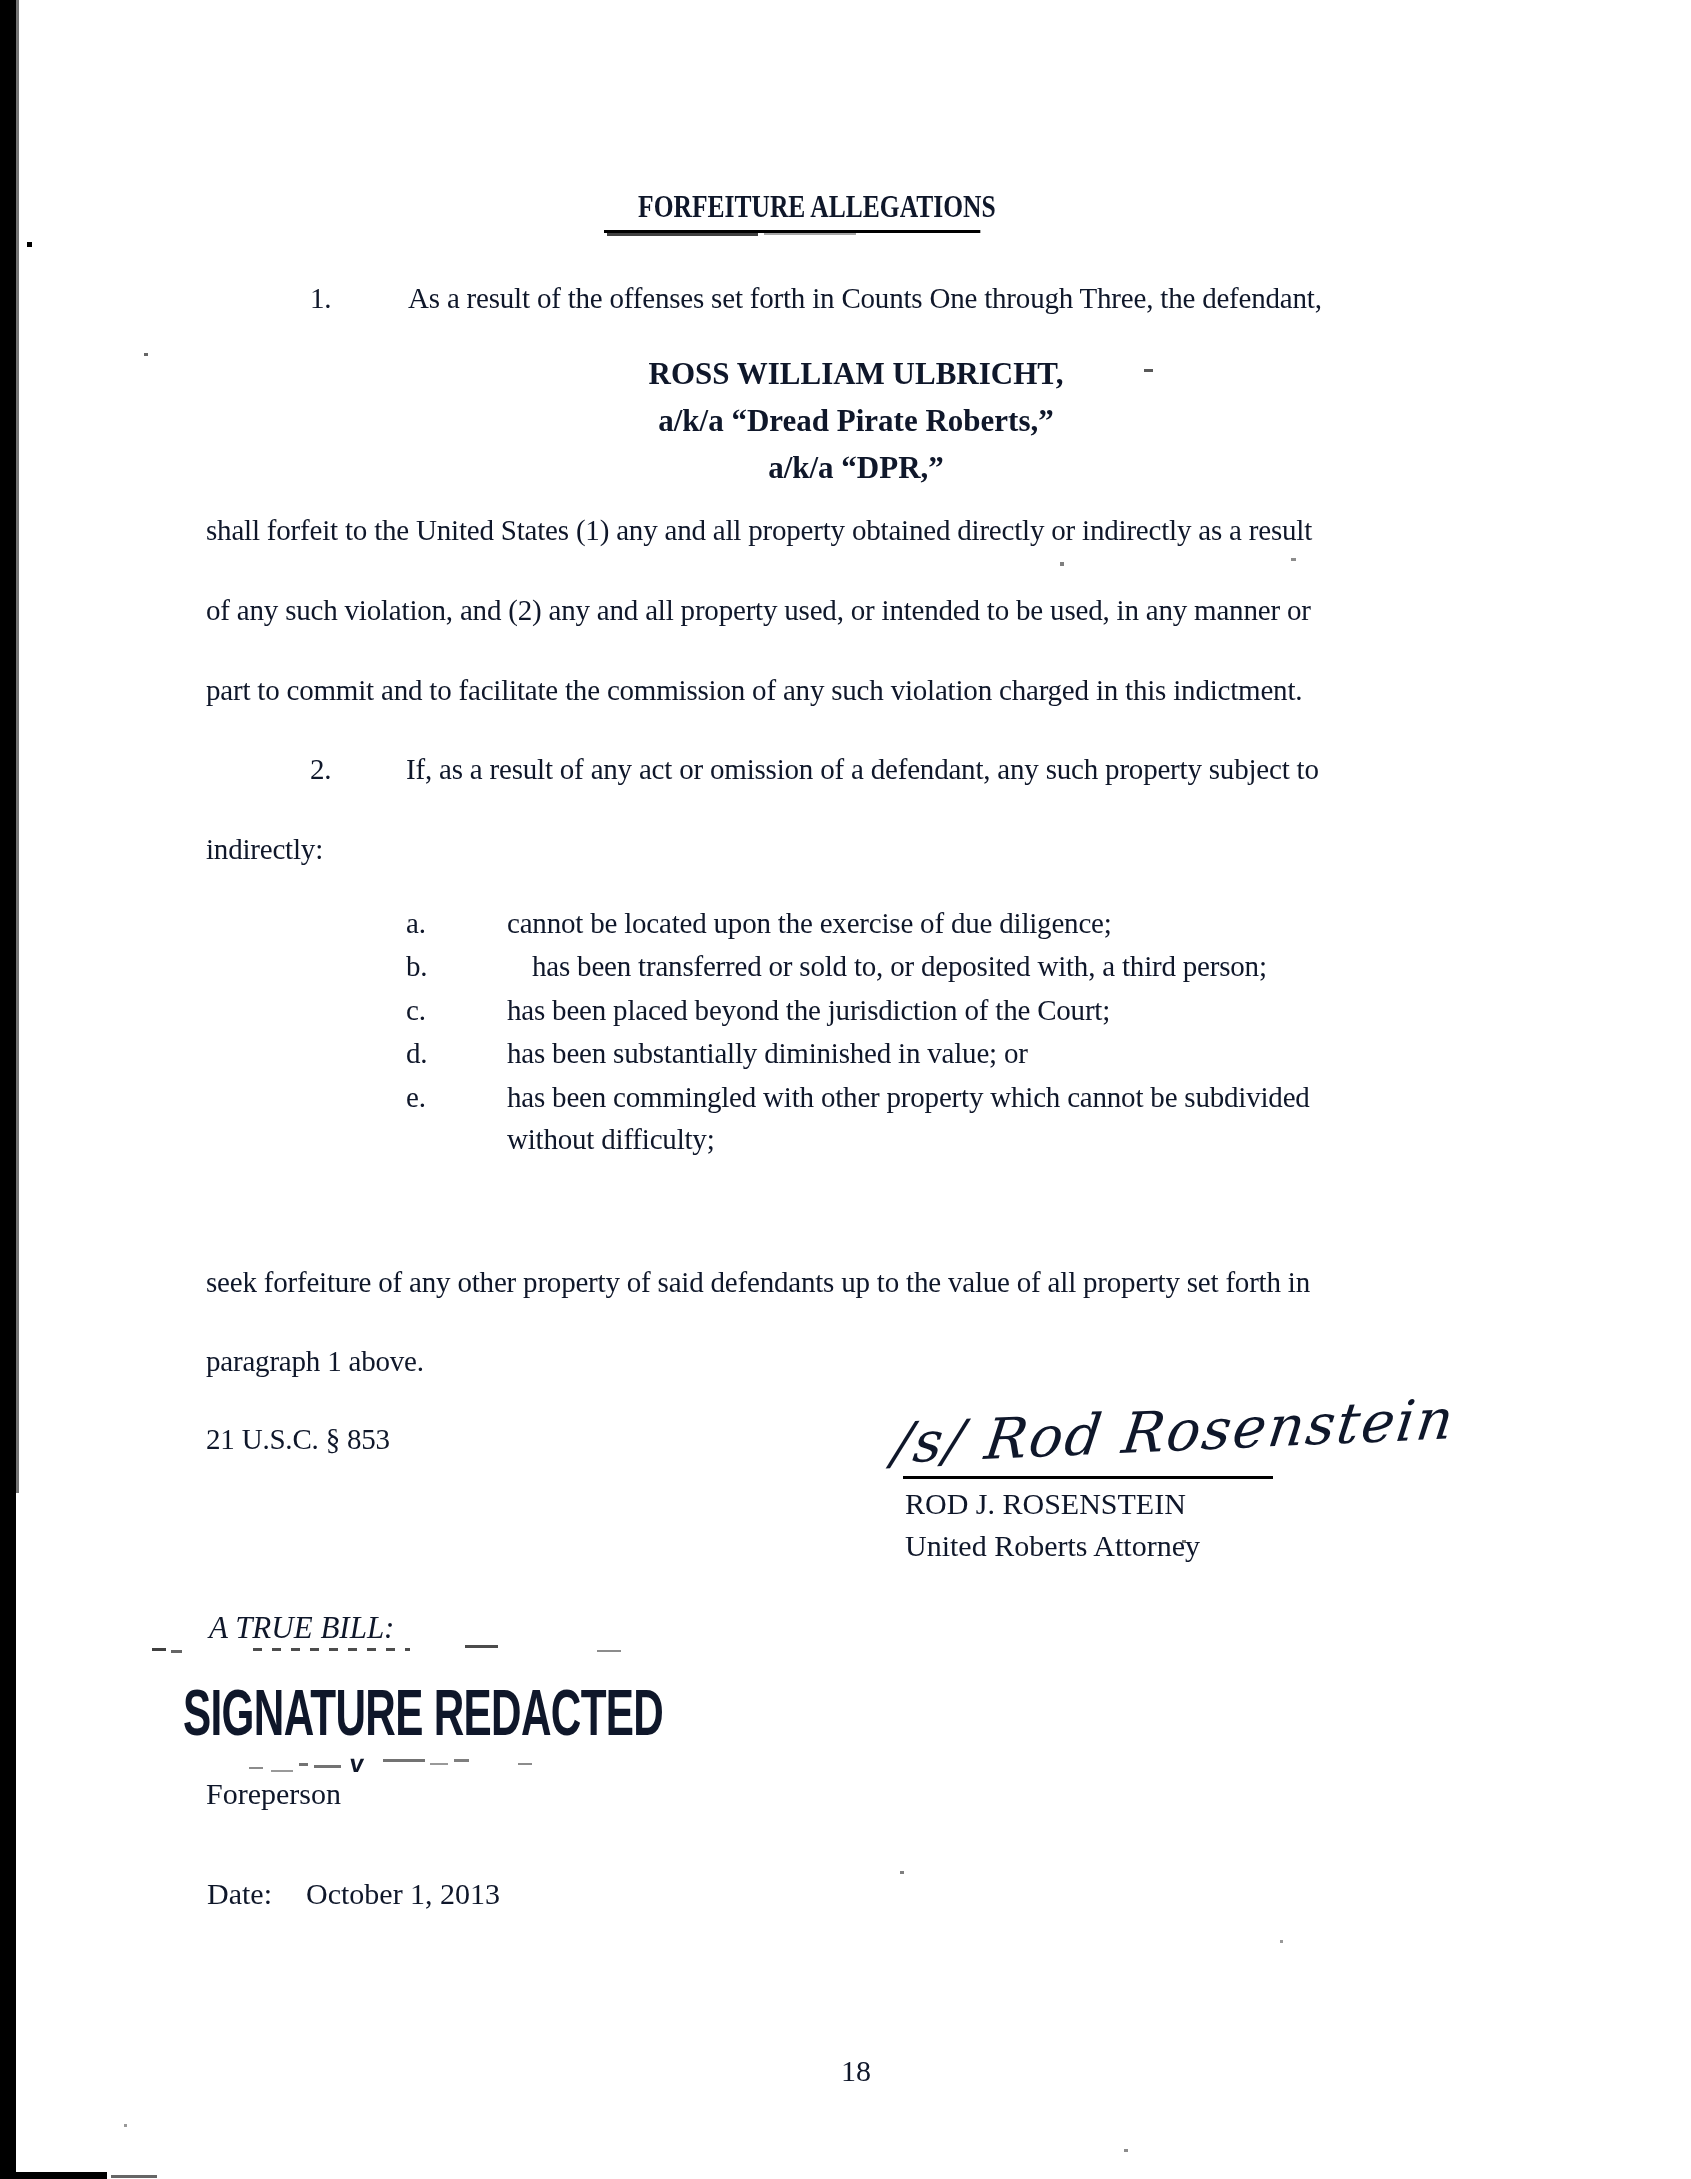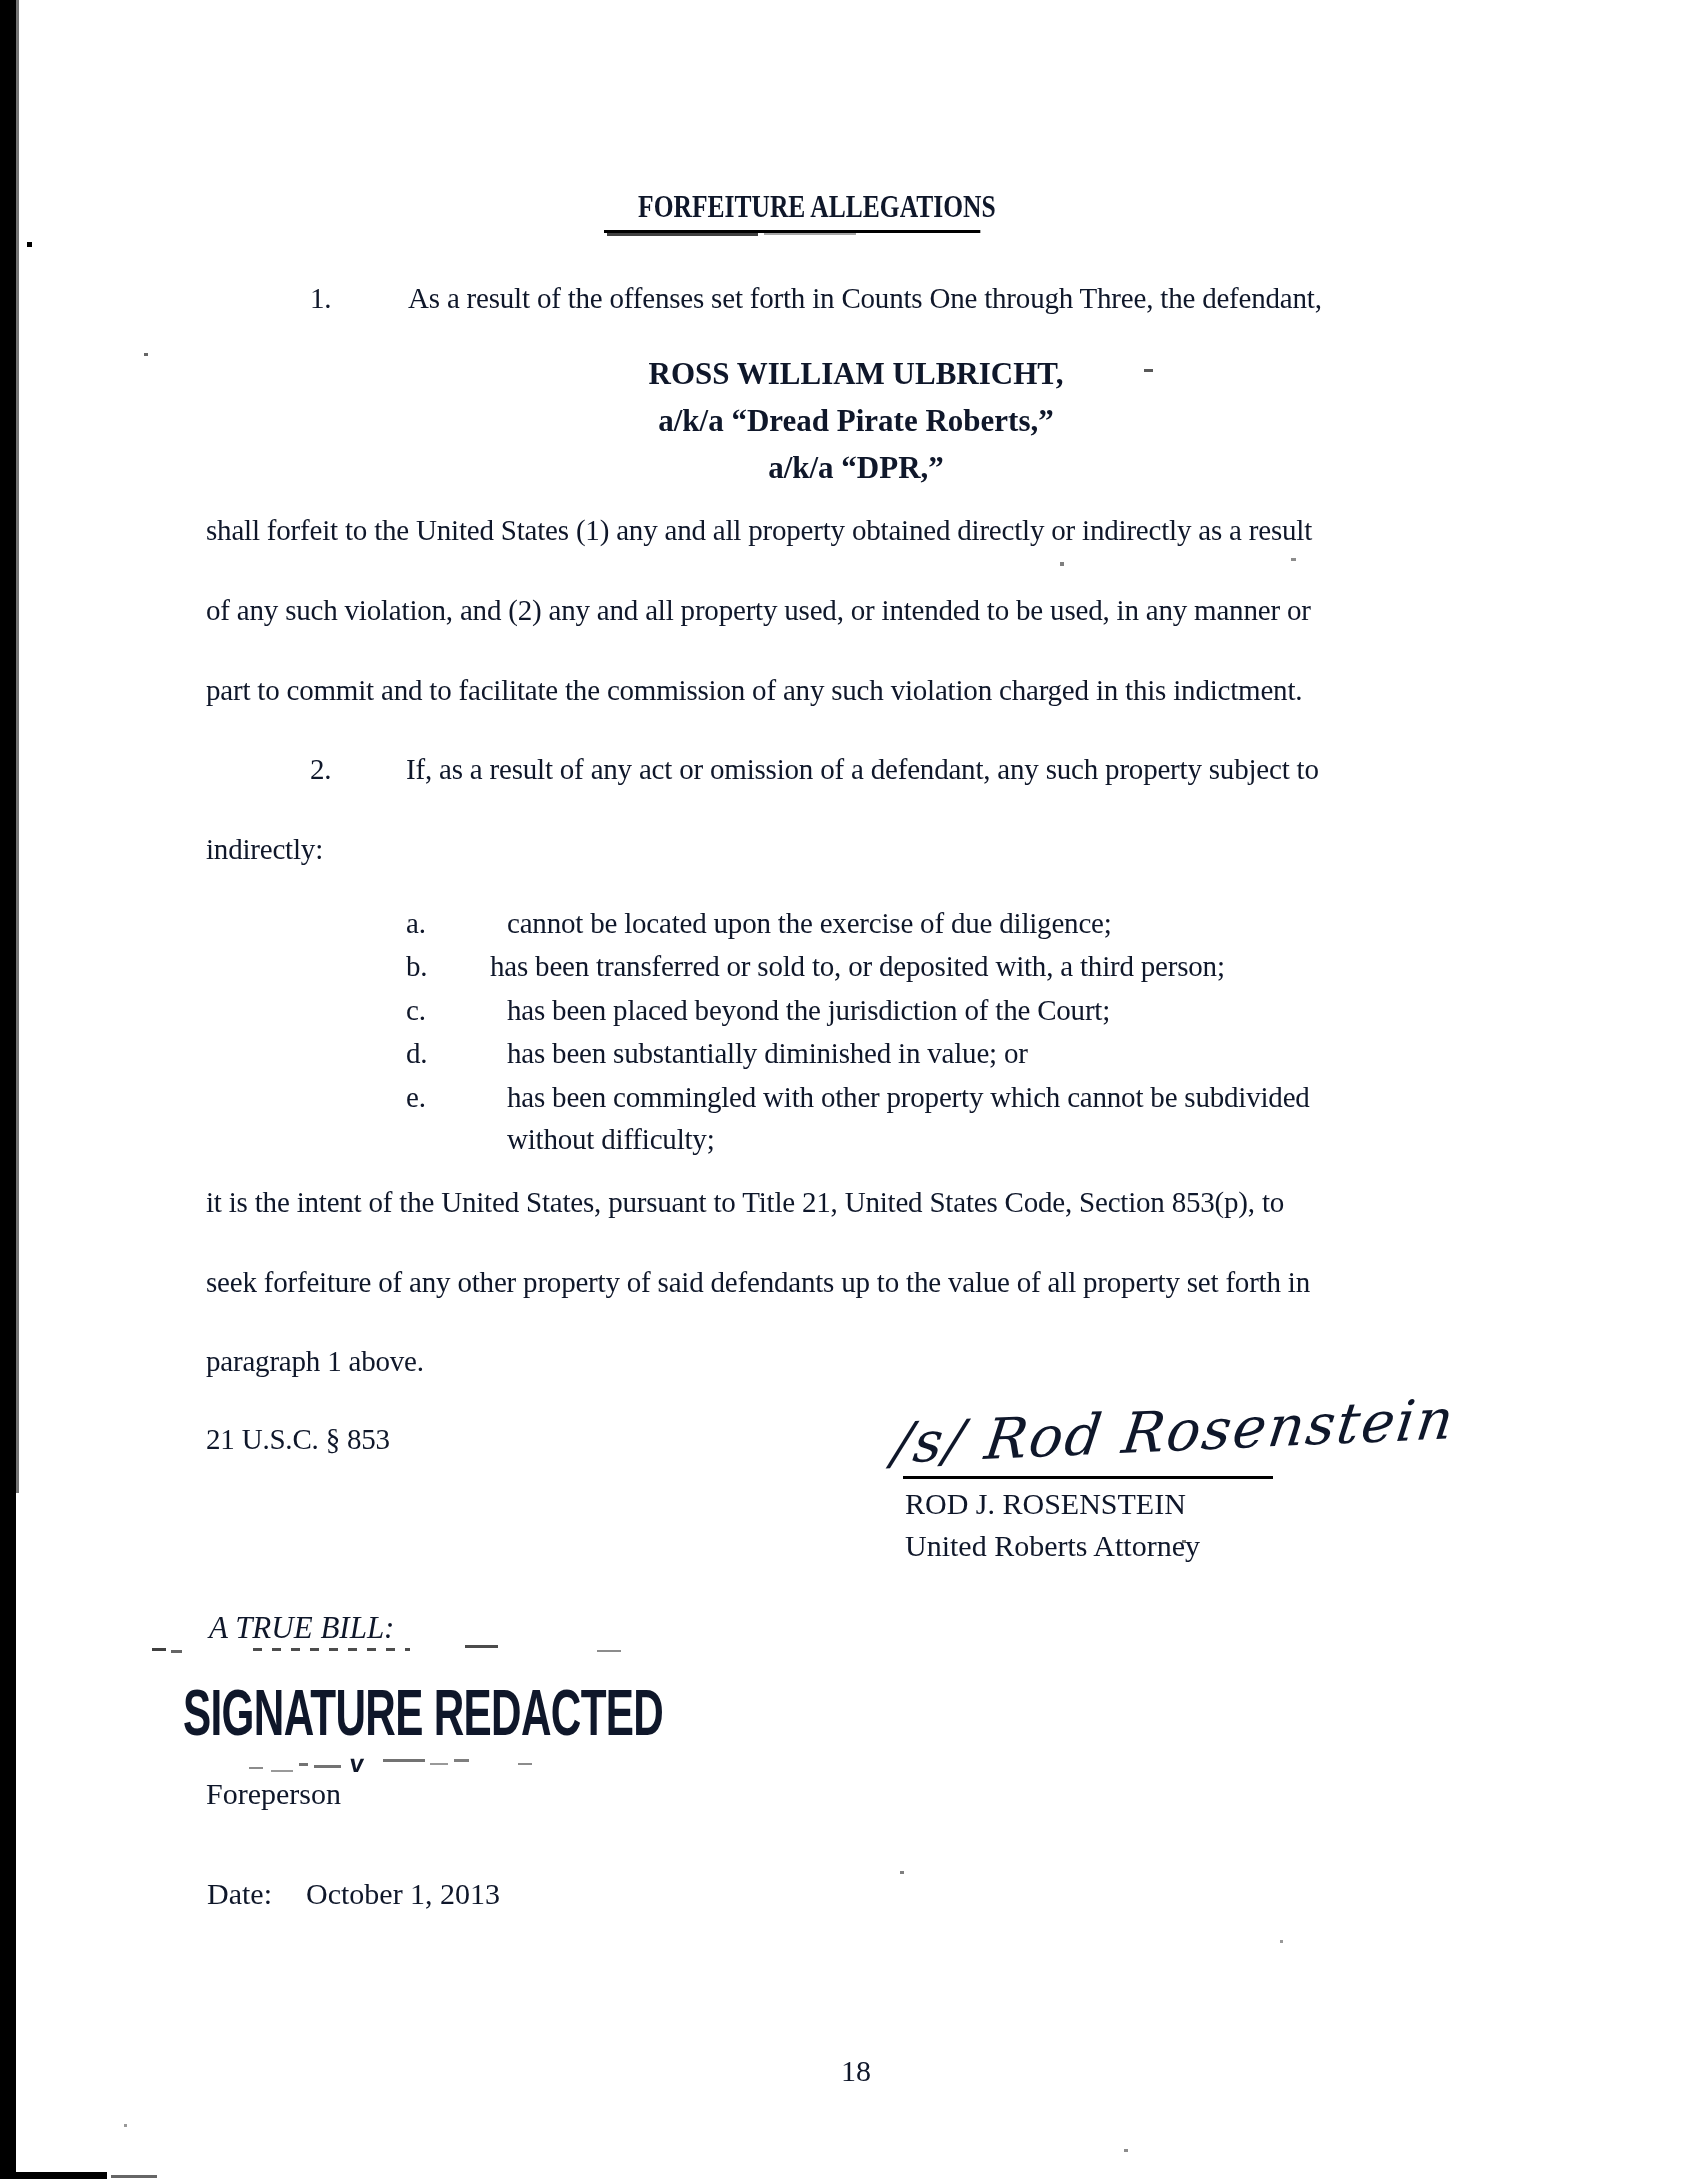--- a/index.html
+++ b/index.html
@@ -91,30 +91,29 @@
   <span class="abs body-text" style="left:206px;top:594px;">of any such violation, and (2) any and all property used, or intended to be used, in any manner or</span>
   <span class="abs body-text" style="left:206px;top:674px;">part to commit and to facilitate the commission of any such violation charged in this indictment.</span>
 
   <span class="abs body-text" style="left:310px;top:753px;">2.</span>
   <span class="abs body-text" style="left:406px;top:753px;">If, as a result of any act or omission of a defendant, any such property subject to</span>
   <span class="abs body-text" style="left:206px;top:833px;">indirectly:</span>
 
   <span class="abs body-text" style="left:406px;top:907px;">a.</span>
   <span class="abs body-text" style="left:507px;top:907px;">cannot be located upon the exercise of due diligence;</span>
   <span class="abs body-text" style="left:406px;top:950px;">b.</span>
-  <span class="abs body-text" style="left:490px;top:950px;">has been transferred or sold to, or deposited with, a third person;</span>
+  <span class="abs body-text" style="left:532px;top:950px;">has been transferred or sold to, or deposited with, a third person;</span>
   <span class="abs body-text" style="left:406px;top:994px;">c.</span>
   <span class="abs body-text" style="left:507px;top:994px;">has been placed beyond the jurisdiction of the Court;</span>
   <span class="abs body-text" style="left:406px;top:1037px;">d.</span>
   <span class="abs body-text" style="left:507px;top:1037px;">has been substantially diminished in value; or</span>
   <span class="abs body-text" style="left:406px;top:1081px;">e.</span>
   <span class="abs body-text" style="left:507px;top:1081px;">has been commingled with other property which cannot be subdivided</span>
   <span class="abs body-text" style="left:507px;top:1123px;">without difficulty;</span>
 
-  <span class="abs body-text" style="left:206px;top:1186px;">it is the intent of the United States, pursuant to Title 21, United States Code, Section 853(p), to</span>
   <span class="abs body-text" style="left:206px;top:1266px;">seek forfeiture of any other property of said defendants up to the value of all property set forth in</span>
   <span class="abs body-text" style="left:206px;top:1345px;">paragraph 1 above.</span>
 
   <span class="abs body-text" style="left:206px;top:1423px;">21 U.S.C. § 853</span>
 
   <span class="abs sig-script">/s/ Rod Rosenstein</span>
   <div class="sig-line"></div>
   <span class="abs" style="left:905px;top:1487px;font-size:30px;">ROD J. ROSENSTEIN</span>
   <span class="abs" style="left:905px;top:1529px;font-size:30px;">United Roberts Attorney</span>
 

